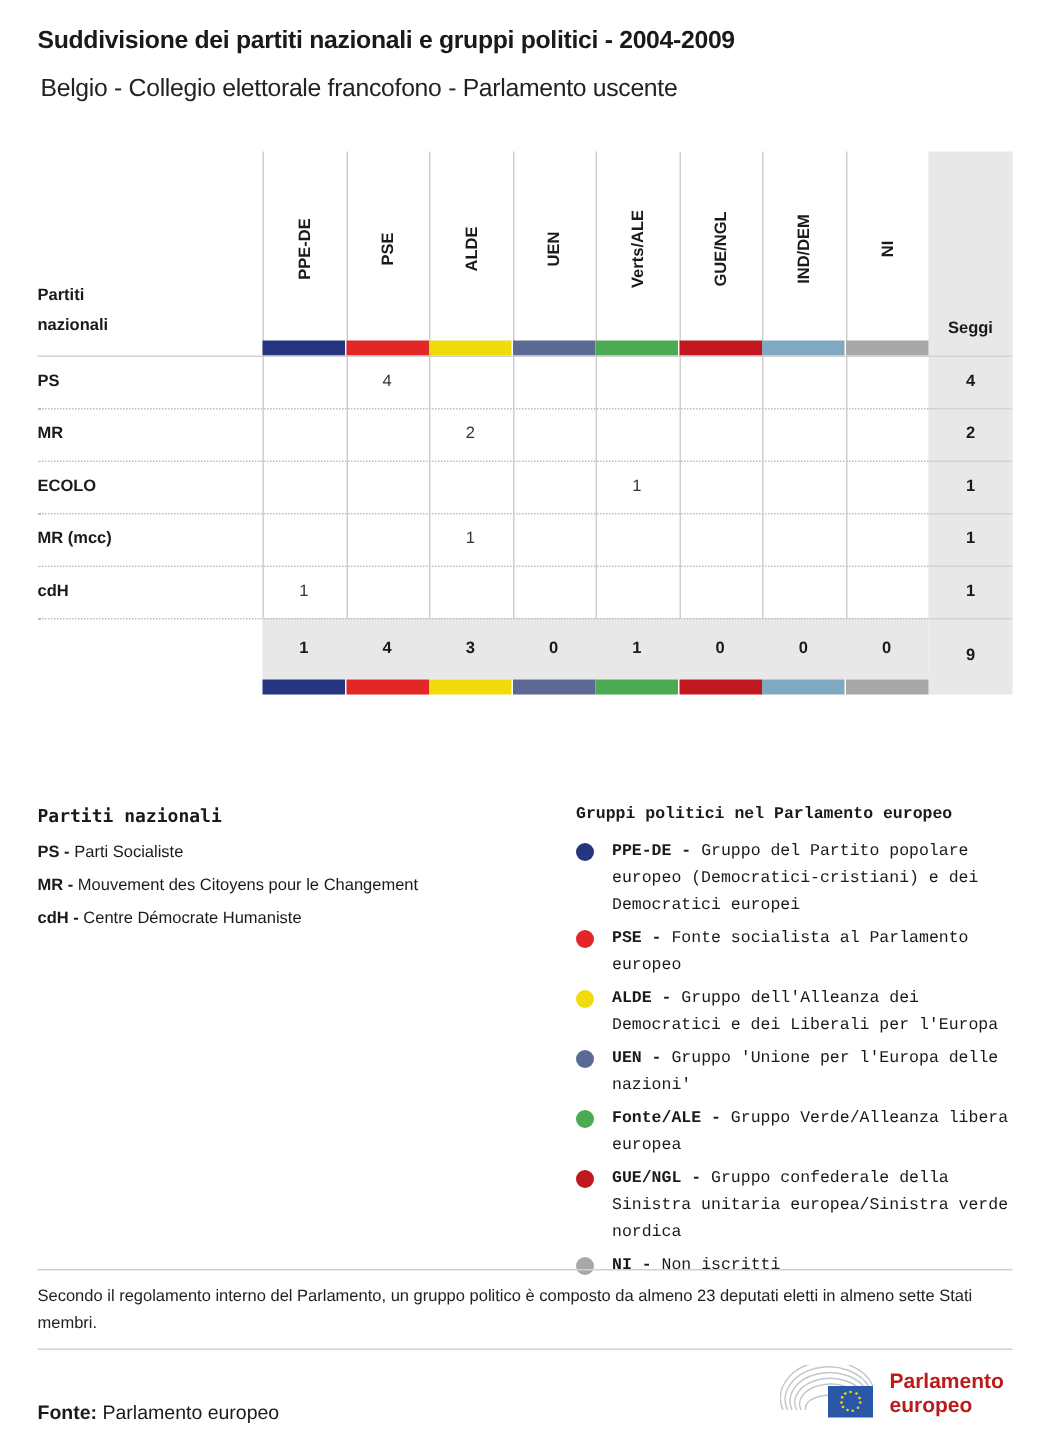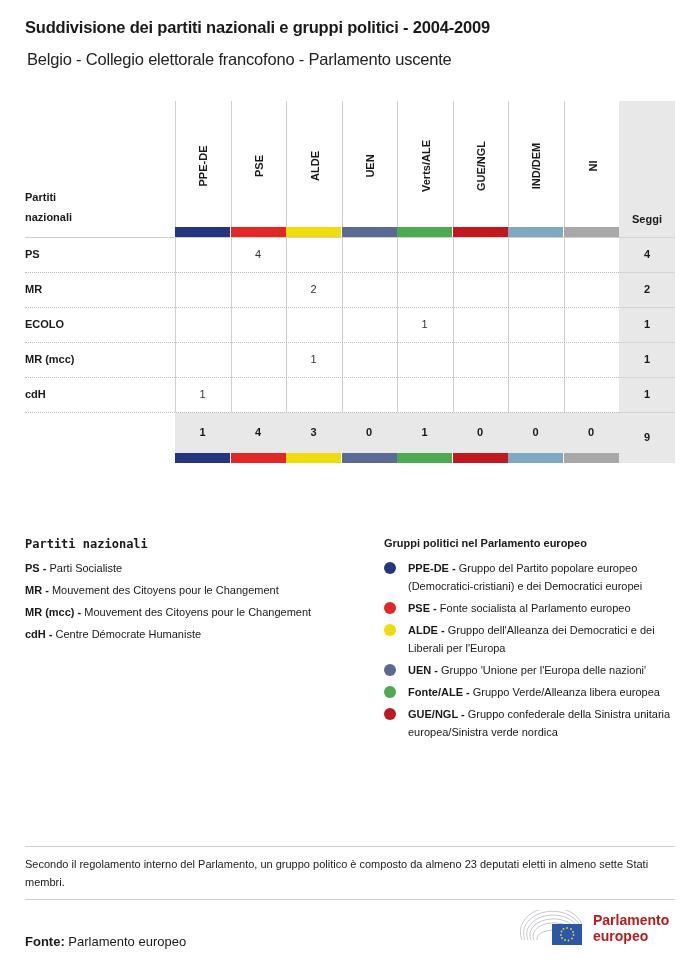--- a/index.html
+++ b/index.html
@@ -22,21 +22,21 @@
   .row-label { position: absolute; left: 0; font-size: 11px; font-weight: bold; height: 35px; line-height: 35px; }
   .cell { position: absolute; width: 55px; height: 35px; line-height: 35px; text-align: center; font-size: 11px; color: #333; }
   .seggi-cell { position: absolute; left: 594px; width: 56px; height: 35px; line-height: 35px; text-align: center; font-size: 11px; font-weight: bold; }
   .totals-bg { position: absolute; left: 150px; top: 311px; width: 444px; height: 41px; background: #e8e8e8; }
   .tot-cell { position: absolute; top: 311px; width: 55px; height: 41px; line-height: 41px; text-align: center; font-size: 11px; font-weight: bold; }
   .grand-total { position: absolute; left: 594px; top: 311px; width: 56px; height: 51px; line-height: 51px; text-align: center; font-size: 11px; font-weight: bold; }
 
   .legend-left { position: absolute; left: 25px; top: 537px; width: 340px; }
   .legend-left h3 { margin: 0 0 8px 0; font-family: "DejaVu Sans Mono", monospace; font-size: 12px; font-weight: bold; }
   .legend-left p { margin: 0; font-size: 11px; line-height: 18px; padding-bottom: 4px; }
-  .legend-right { position: absolute; left: 384px; top: 537px; width: 300px; }
+  .legend-right { position: absolute; left: 384px; top: 537px; width: 300px; font-family: Liberation Mono, monospace; }
   .legend-right h3 { margin: 0 0 10px 0; font-size: 11px; font-weight: bold; }
   .lg-item { position: relative; padding-left: 24px; font-size: 11px; line-height: 18px; padding-bottom: 4px; }
   .dot { position: absolute; left: 0; top: 3px; width: 12px; height: 12px; border-radius: 50%; }
   b { font-weight: bold; }
 
   .note-top { position: absolute; left: 25px; top: 846px; width: 650px; border-top: 1px solid #d0d0d0; }
   .note { position: absolute; left: 25px; top: 855px; width: 650px; font-size: 11px; line-height: 18px; color: #222; }
   .note-bot { position: absolute; left: 25px; top: 899px; width: 650px; border-top: 1px solid #d0d0d0; }
   .source { position: absolute; left: 25px; top: 934px; font-size: 13px; }
   .logo { position: absolute; left: 520px; top: 910px; width: 160px; height: 38px; }
@@ -181,32 +181,32 @@
     <div class="seggi-cell" style="top: 276px;">1</div>
     <div class="hline" style="top: 311px;"></div>
     <div class="seggi-line" style="top: 276px;"></div>
     <div class="seggi-line" style="top: 311px;"></div>
   </div>
 
 <div class="legend-left" id="lgl">
   <h3>Partiti nazionali</h3>
 <p><b>PS -</b> <span>Parti Socialiste</span></p>
     <p><b>MR -</b> <span>Mouvement des Citoyens pour le Changement</span></p>
-    <p><b>MR (mcc) -</b> <span>Mouvement des Citoyens pour le Changement</span></p>
     <p><b>cdH -</b> <span>Centre Démocrate Humaniste</span></p>
   </div>
 
 <div class="legend-right" id="lgr">
   <h3>Gruppi politici nel Parlamento europeo</h3>
 <div class="lg-item"><span class="dot" style="background:#253580"></span><b>PPE-DE -</b> <span>Gruppo del Partito popolare europeo (Democratici-cristiani) e dei Democratici europei</span></div>
     <div class="lg-item"><span class="dot" style="background:#e32626"></span><b>PSE -</b> <span>Fonte socialista al Parlamento europeo</span></div>
     <div class="lg-item"><span class="dot" style="background:#f0dc0a"></span><b>ALDE -</b> <span>Gruppo dell'Alleanza dei Democratici e dei Liberali per l'Europa</span></div>
     <div class="lg-item"><span class="dot" style="background:#5a6a94"></span><b>UEN -</b> <span>Gruppo 'Unione per l'Europa delle nazioni'</span></div>
     <div class="lg-item"><span class="dot" style="background:#4caa53"></span><b>Fonte/ALE -</b> <span>Gruppo Verde/Alleanza libera europea</span></div>
     <div class="lg-item"><span class="dot" style="background:#c0181e"></span><b>GUE/NGL -</b> <span>Gruppo confederale della Sinistra unitaria europea/Sinistra verde nordica</span></div>
+    <div class="lg-item"><span class="dot" style="background:#a8a8a8"></span><b>NI -</b> <span>Non iscritti</span></div>
   </div>
 
 <div class="note-top"></div>
 <div class="note">Secondo il regolamento interno del Parlamento, un gruppo politico è composto da almeno 23 deputati eletti in almeno sette Stati membri.</div>
 <div class="note-bot"></div>
 <div class="source">
   <b>Fonte:</b>
   <span>Parlamento europeo</span>
 </div>
 

